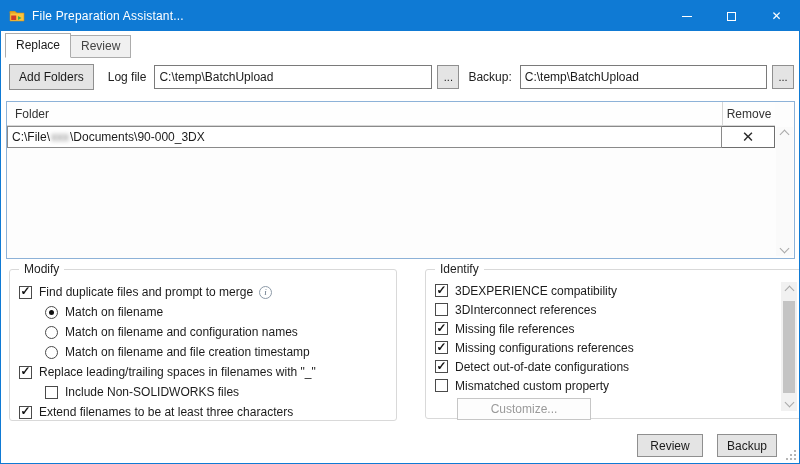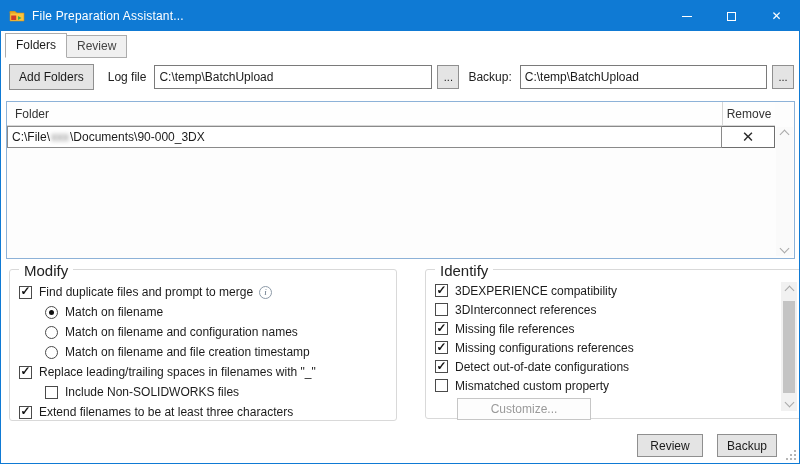--- a/index.html
+++ b/index.html
@@ -49,21 +49,21 @@
   .redacted { filter:blur(2px); color:#777; margin:0 1px; }
   .td-remove { width:53px; background:#fff; border:1px solid #6e6e6e; border-left:none; margin-left:0;
     display:flex; align-items:center; justify-content:center; font-size:15px; color:#2b2b2b; cursor:default; }
   .vscroll { position:absolute; top:25px; right:1px; bottom:2px; width:17px; background:#fafafa;
     display:flex; flex-direction:column; justify-content:space-between; align-items:center; padding:4px 0; }
   .chev { width:7px; height:7px; border-left:1px solid #a8a8a8; border-top:1px solid #a8a8a8; }
   .chev.up { transform:rotate(45deg); }
   .chev.down { transform:rotate(225deg); }
   
   .group { position:absolute; border:1px solid #d9d9d9; border-radius:3px; background:#fff; }
-  .group-title { position:absolute; top:-8px; left:9px; background:#fff; padding:0 5px; font-size:15px; color:#222; }
+  .group-title { position:absolute; top:-8px; left:9px; background:#fff; padding:0 5px; font-size:12px; color:#222; }
   .group-modify { left:8px; top:268px; width:388px; height:152px; padding:12px 8px 0 9px; }
   .group-identify { left:424px; top:268px; width:379px; height:150px; padding:11px 30px 0 9px; }
   .opt-row { display:flex; align-items:center; height:20px; }
   .group-identify .opt-row { height:19px; }
   .indent { margin-left:26px; }
   .checkbox { width:13px; height:13px; border:1px solid #4a4a4a; background:#fff; margin-right:7px;
     position:relative; flex:0 0 auto; }
   .checkbox.on::after { content:"\2713"; position:absolute; left:0.5px; top:-2.5px; font-size:12px;
     font-weight:bold; color:#111; }
   .radio { width:13px; height:13px; border:1px solid #4a4a4a; border-radius:50%; background:#fff;
@@ -114,21 +114,21 @@
       <div class="win-btn">
           <span class="glyph-max"></span>
         </div>
       <div class="win-btn">
           <span class="glyph-close">✕</span>
         </div>
     </div>
   </div>
 
   <div class="tabs">
-    <div class="tab active">Folders</div>
+    <div class="tab active">Replace</div>
     <div class="tab inactive">Review</div>
   </div>
 
   <div class="toolbar">
     <button class="btn add-folders">Add Folders</button>
     <span class="fld-label">Log file</span>
     <input class="txt log-input" value="C:\temp\BatchUpload" style="">
     <button class="btn browse">...</button>
     <span class="fld-label backup-label">Backup:</span>
     <input class="txt backup-input" value="C:\temp\BatchUpload" style="">

